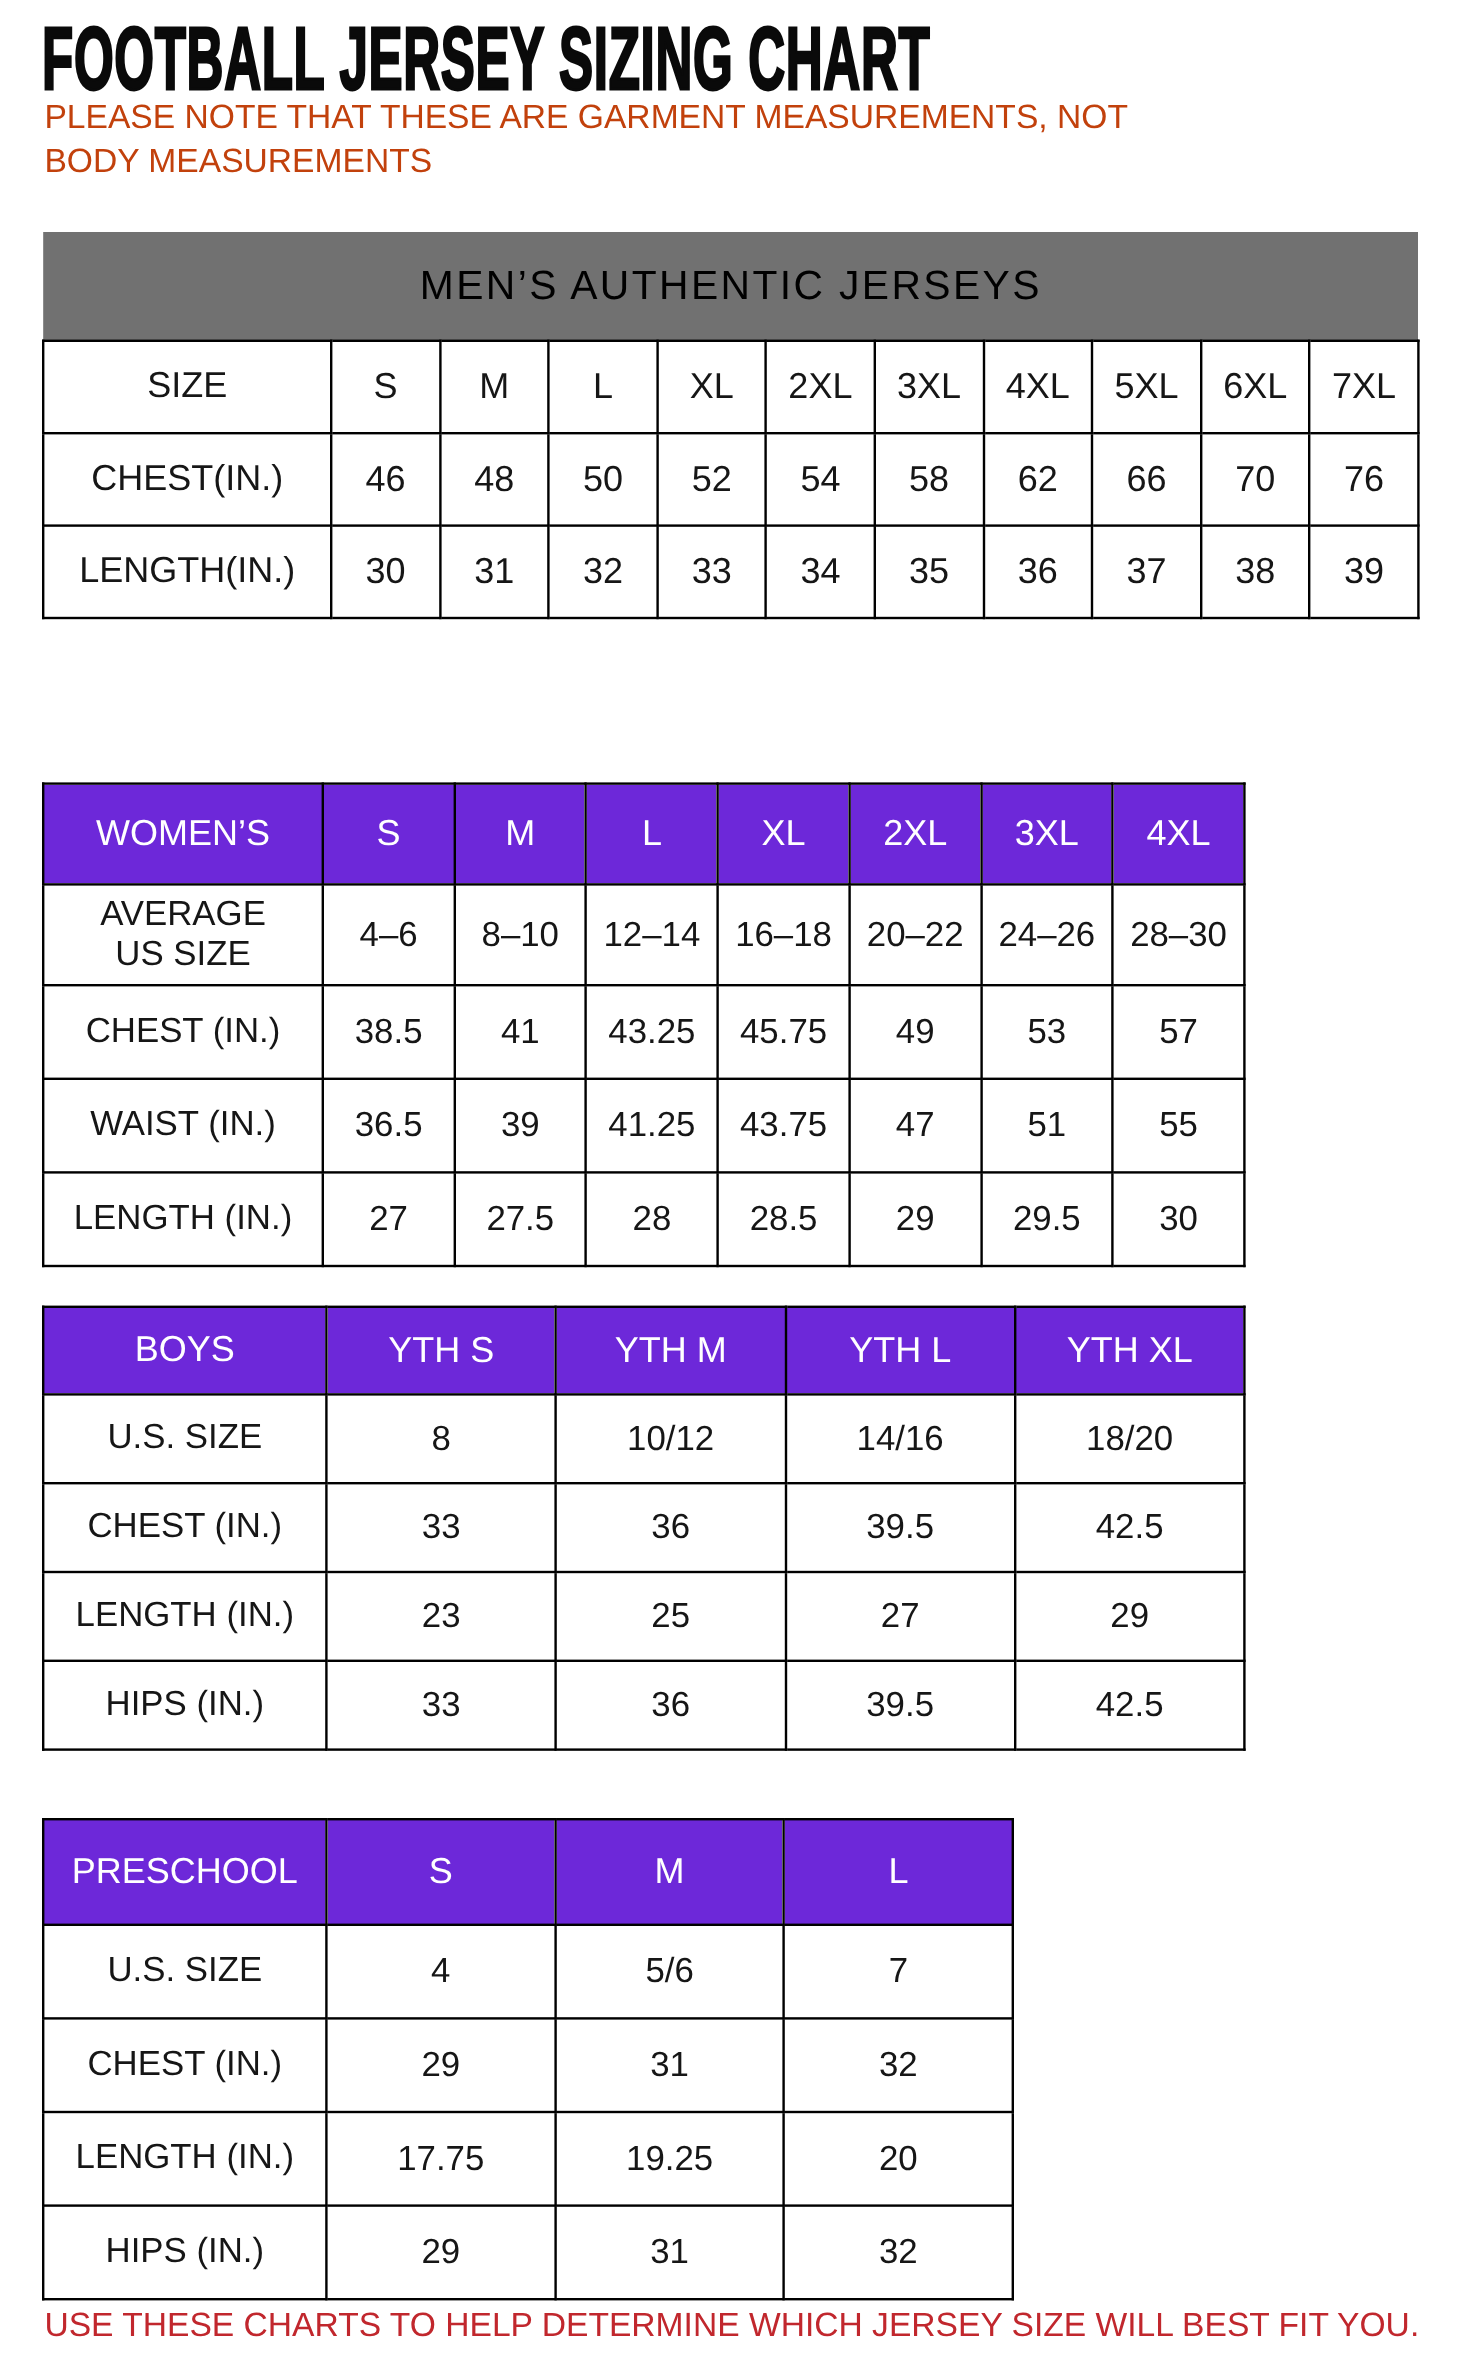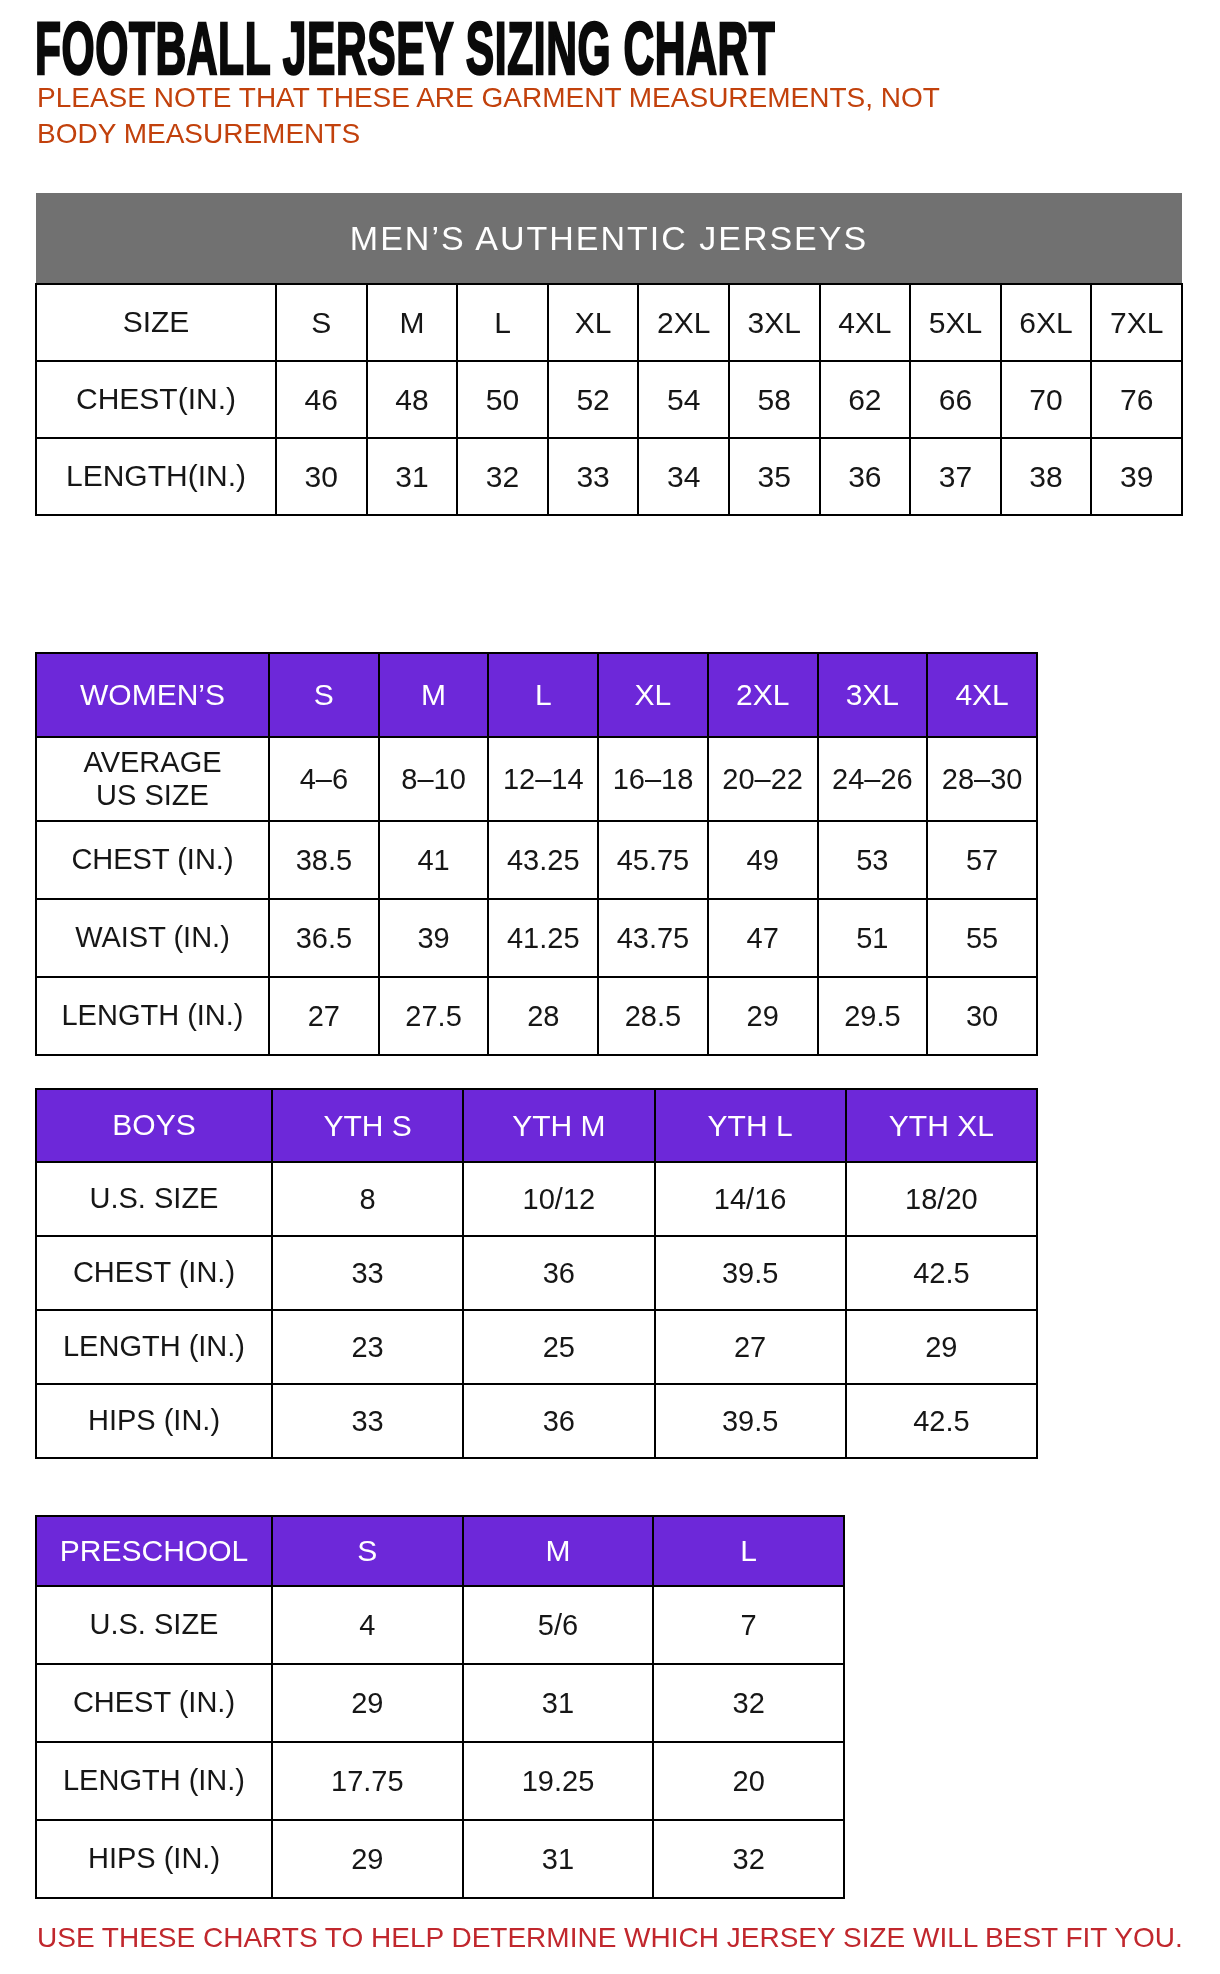--- a/index.html
+++ b/index.html
@@ -46,21 +46,21 @@
     white-space:pre-line;
     overflow:hidden;
   }
   table.sizing th.gray, table.sizing td.gray {
     background:#6d28d9; color:#ffffff;
   }
 
   
   table.mens { left:35px; top:193px; width:1148px; }
   table.mens .banner-cell {
-    background:#717171; color:#ffffff;
+    background:#717171; color:#000000;
     border:none; font-size:34px; letter-spacing:2px;
   }
   table.mens tr.banner-row { height:91px; }
   table.mens tr.data-row { height:77px; }
   table.mens td { font-size:30px; }
   col.mens-label { width:240px; }
 
   
   table.womens { left:35px; top:652px; width:1003px; }
   table.womens tr.header-row { height:84px; }
@@ -71,21 +71,21 @@
 
   
   table.boys { left:35px; top:1088px; width:1003px; }
   table.boys tr.header-row { height:73px; }
   table.boys tr.data-row { height:74px; }
   col.boys-label { width:236px; }
   table.boys th { font-size:30px; }
 
   
   table.preschool { left:35px; top:1515px; width:810px; }
-  table.preschool tr.header-row { height:70px; }
+  table.preschool tr.header-row { height:88px; }
   table.preschool tr.data-row { height:78px; }
   col.preschool-label { width:236px; }
   table.preschool th { font-size:30px; }
 
   .label-cell { line-height:1.15; }
 </style>
 </head>
 <body>
 
 <div class="page-title">FOOTBALL JERSEY SIZING CHART</div>

